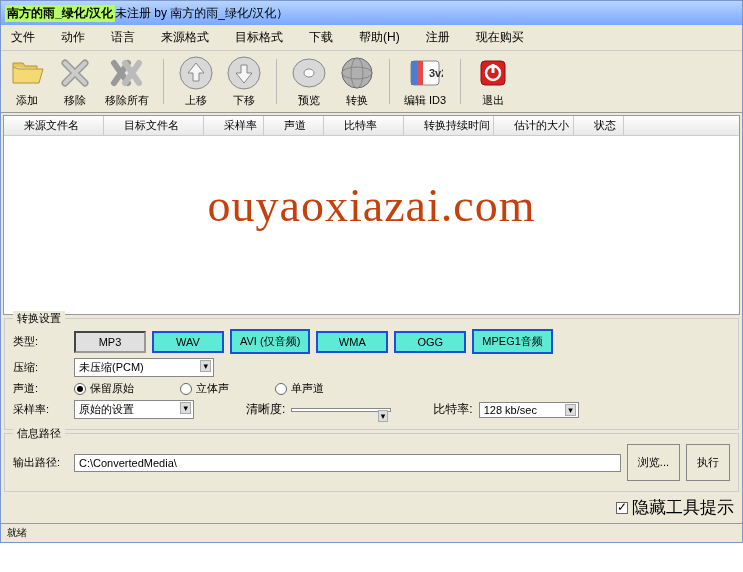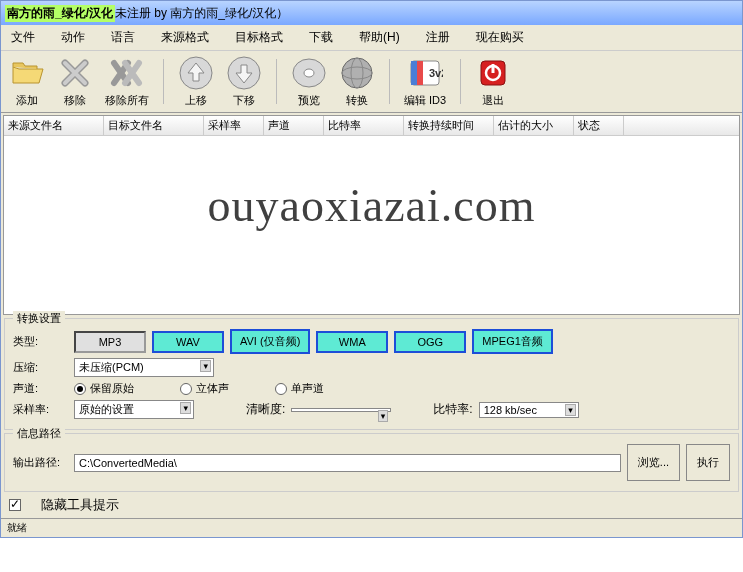--- a/index.html
+++ b/index.html
@@ -9,36 +9,36 @@
 .titlebar .highlight { background: #b4ff66; padding: 0 2px; font-weight: bold; }
 .menubar { background: #ece9d8; display: flex; padding: 2px 4px; gap: 14px; border-bottom: 1px solid #ccc; }
 .menubar span { padding: 2px 6px; cursor: default; }
 .toolbar { background: #ece9d8; display: flex; padding: 4px 8px; gap: 12px; border-bottom: 1px solid #999; }
 .tool-item { display: flex; flex-direction: column; align-items: center; gap: 2px; cursor: pointer; }
 .tool-icon { width: 36px; height: 36px; display: flex; align-items: center; justify-content: center; }
 .tool-item span.label { font-size: 11px; }
 .divider { width: 1px; background: #bbb; margin: 4px 2px; }
 .listview { background: #fff; border: 1px solid #999; margin: 2px; height: 200px; position: relative; }
 .list-header { display: flex; background: linear-gradient(#fff,#e8e8e8); border-bottom: 1px solid #ccc; }
-.list-header span { padding: 2px 4px; border-right: 1px solid #ccc; font-size: 11px; white-space: nowrap; overflow: hidden; }
-.watermark { position: absolute; top: 45%; left: 50%; transform: translate(-50%,-50%); font-size: 46px; font-family: Georgia, serif; color: #404040; pointer-events: none; font-weight: normal; letter-spacing: 1px; }
+.list-header span { padding: 2px 20px; border-right: 1px solid #ccc; font-size: 11px; white-space: nowrap; overflow: hidden; }
+.watermark { position: absolute; top: 45%; left: 50%; transform: translate(-50%,-50%); font-size: 46px; font-family: Georgia, serif; color: #c2410c; pointer-events: none; font-weight: normal; letter-spacing: 1px; }
 .group { border: 1px solid #ccc; margin: 3px; padding: 6px 8px; background: #ece9d8; position: relative; }
 .group-title { position: absolute; top: -8px; left: 8px; background: #ece9d8; padding: 0 4px; font-size: 11px; }
 .row { display: flex; align-items: center; margin: 4px 0; gap: 6px; }
 .row-label { width: 55px; font-size: 11px; }
 .type-btn { min-width: 72px; padding: 3px 8px; background: #5eead4; border: 2px solid #1d4ed8; font-size: 11px; cursor: pointer; text-align: center; }
 .type-btn.pressed { border: 2px inset #999; background: #e0e0e0; }
 .dropdown { border: 1px solid #888; background: #fff; padding: 1px 16px 1px 4px; font-size: 11px; position: relative; min-width: 100px; }
 .dropdown::after { content: "▾"; position: absolute; right: 2px; top: 1px; font-size: 9px; background: #ddd; padding: 0 2px; border: 1px solid #aaa; }
 .radio { display: flex; align-items: center; gap: 4px; margin-right: 40px; font-size: 11px; }
 .radio-dot { width: 12px; height: 12px; border: 1px solid #666; border-radius: 50%; position: relative; background: #fff; }
 .radio-dot.checked::after { content: ""; position: absolute; width: 6px; height: 6px; background: #000; border-radius: 50%; top: 2px; left: 2px; }
 .text-input { border: 1px solid #888; background: #fff; padding: 2px 4px; font-size: 11px; flex: 1; }
 .btn { border: 1px solid #888; background: #ece9d8; padding: 10px 10px; font-size: 11px; cursor: pointer; }
-.checkbox { display: flex; align-items: center; gap: 20px; margin: 4px 8px; font-size: 13px; }
+.checkbox { display: flex; align-items: center; gap: 4px; margin: 4px 8px; font-size: 17px; justify-content: flex-end; }
 .check-box { width: 12px; height: 12px; border: 1px solid #666; background: #fff; position: relative; }
 .check-box.checked::after { content: "✓"; position: absolute; top: -3px; left: 0; font-size: 12px; color: #000; }
 .statusbar { border-top: 1px solid #999; padding: 2px 6px; font-size: 10px; background: #ece9d8; }
 svg { display: block; }
 </style>
 </head>
 <body>
 
 <div class="window">
   <div class="titlebar">

